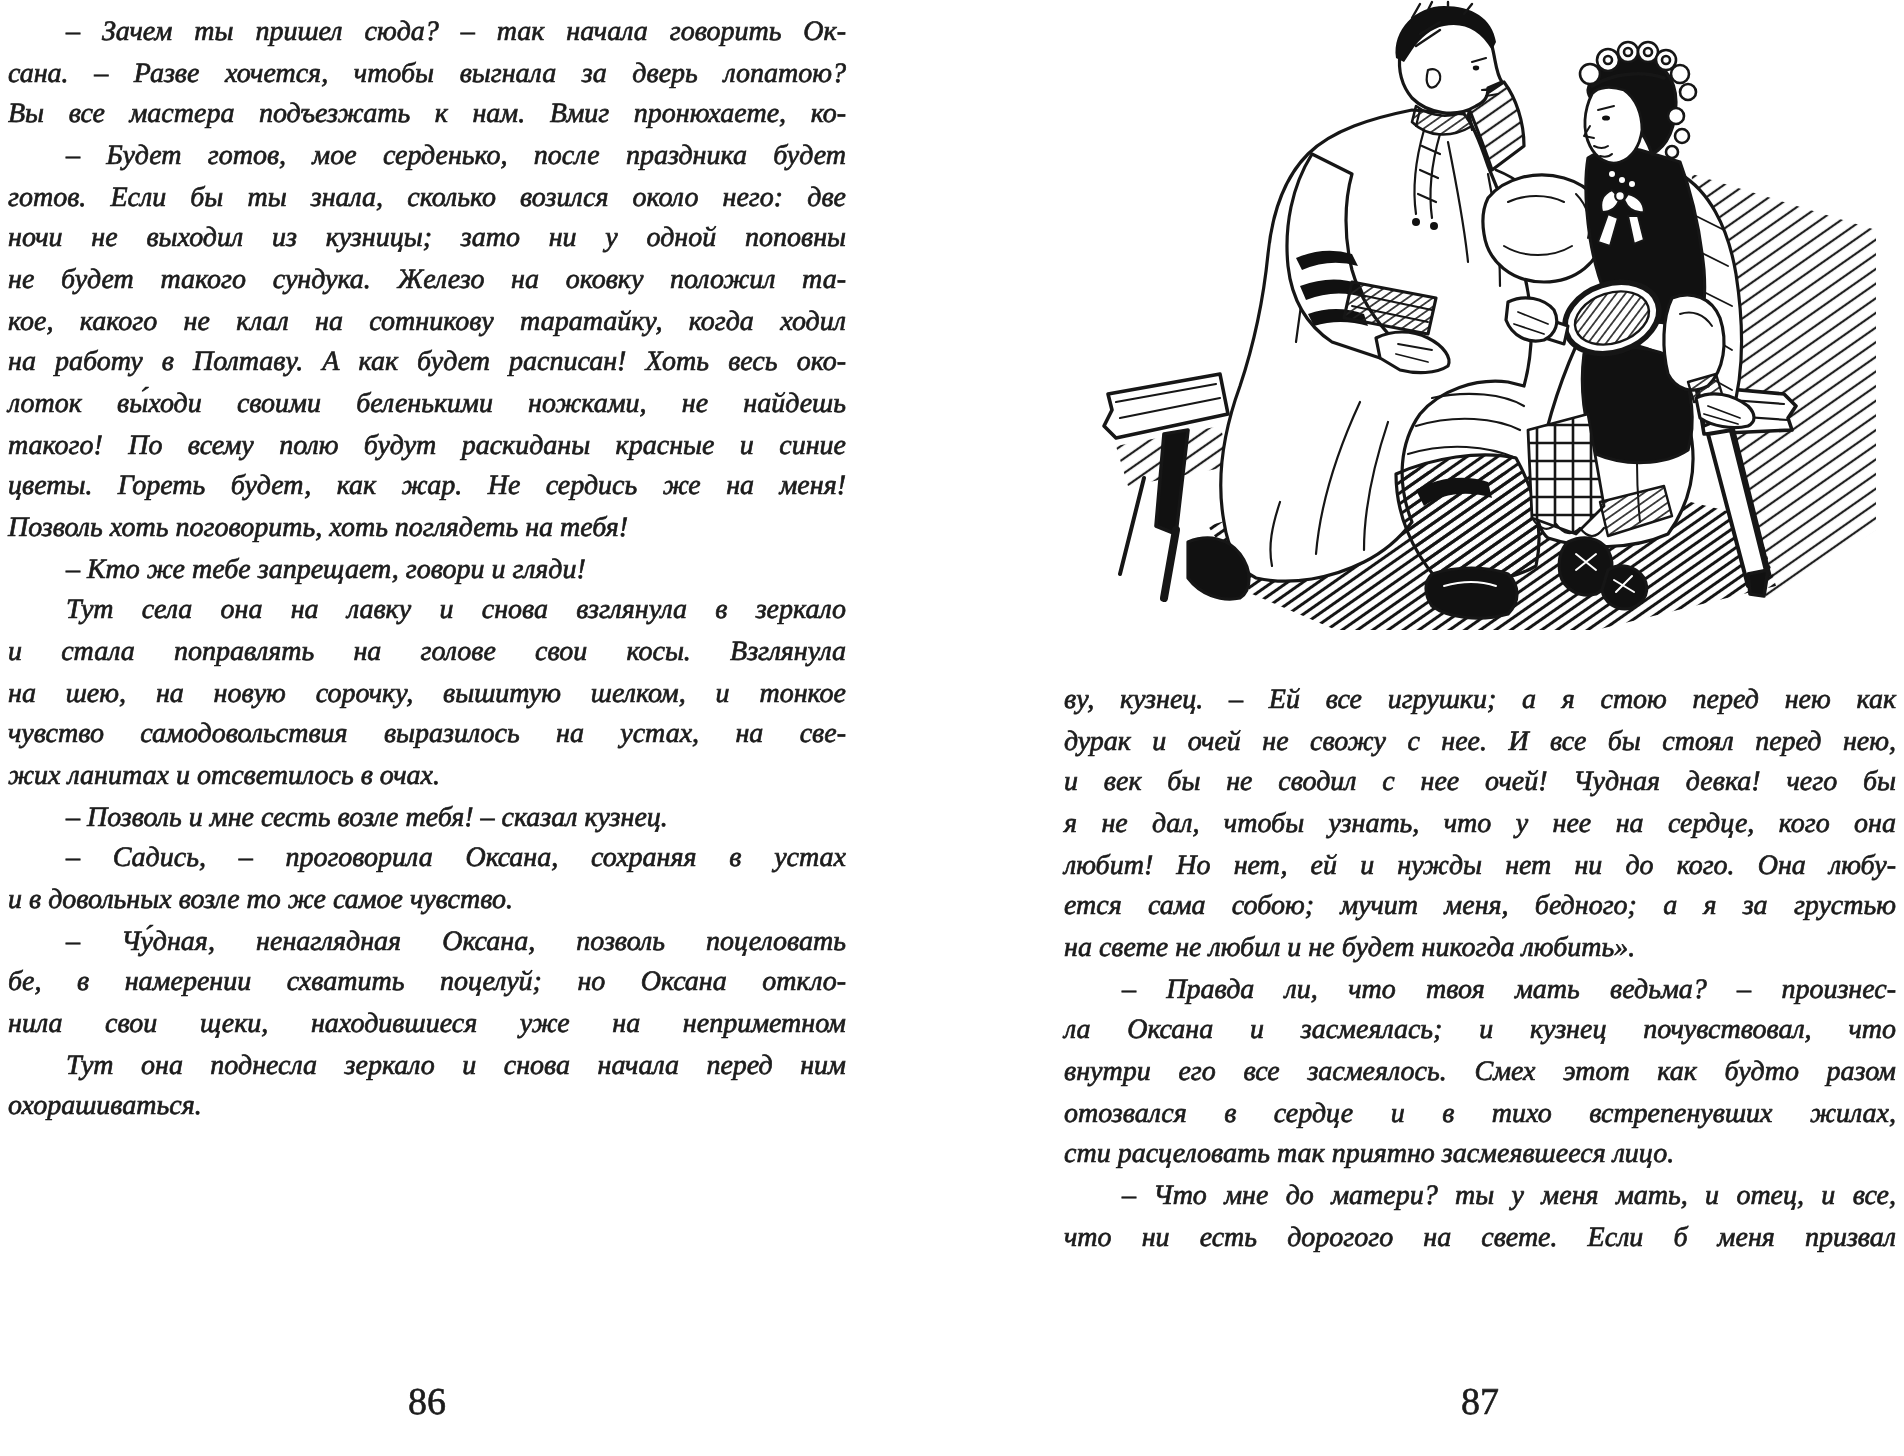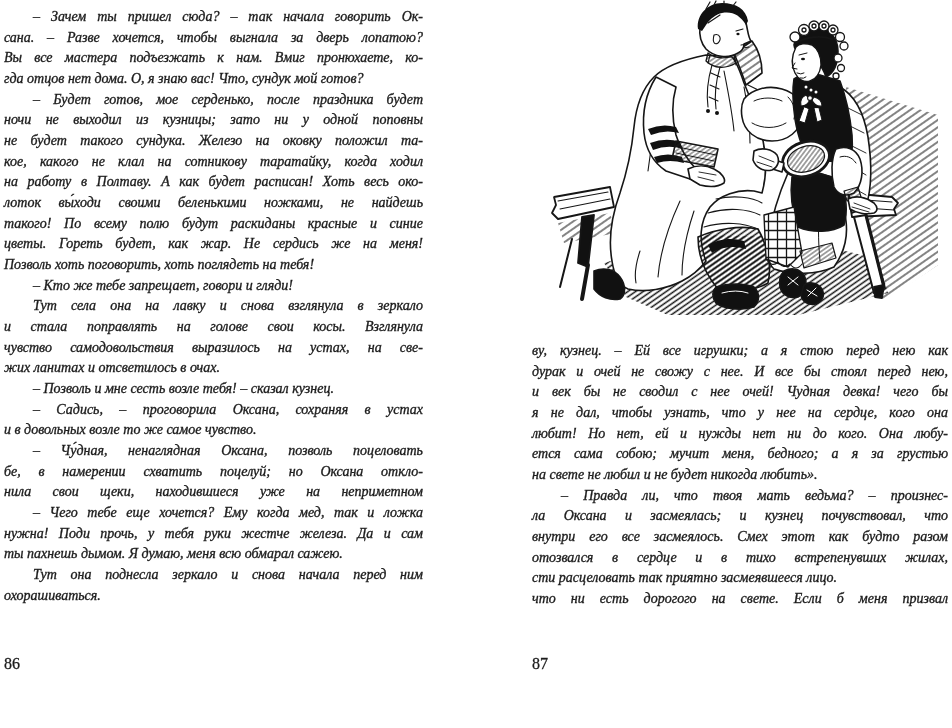--- a/index.html
+++ b/index.html
@@ -26,77 +26,73 @@
     height:20.68px;overflow:visible;white-space:nowrap;
     text-align:justify;
     text-align-last:justify;
     -moz-text-align-last:justify;
   }
   .line span{display:inline-block;width:100%;text-align:justify;text-align-last:justify;}
   .line.lastline, .line.lastline span{text-align-last:left;-moz-text-align-last:left;}
   .line.indent{padding-left:29px;}
   .line.indent span{width:calc(100% - 0px);}
   .pagenum{
-    position:absolute;top:655px;
-    font-size:16px;-webkit-text-stroke:0.3px #1c1c1c;
+    position:absolute;top:691px;text-align:center;
+    font-size:19px;-webkit-text-stroke:0.3px #1c1c1c;
   }
   .pn-left{left:4px;width:419px;}
   .pn-right{left:56px;width:416px;}
   .illustration{position:absolute;left:72px;top:0;width:402px;height:322px;margin:0;}
   .illustration svg{display:block;}
 </style>
 </head>
 <body>
 
 <div class="spread">
 
   <section class="page" id="page-left">
     <div class="textblock tb-left">
         <div class="para">
           <div class="line indent"><span>– Зачем ты пришел сюда? – так начала говорить Ок-</span></div>
           <div class="line"><span>сана. – Разве хочется, чтобы выгнала за дверь лопатою?</span></div>
           <div class="line"><span>Вы все мастера подъезжать к нам. Вмиг пронюхаете, ко-</span></div>
-          <div class="line lastline"><span>гда отцов нет дома. О, я знаю вас! Что, сундук мой готов?</span></div>
         </div>
         <div class="para">
           <div class="line indent"><span>– Будет готов, мое серденько, после праздника будет</span></div>
+          <div class="line"><span>готов. Если бы ты знала, сколько возился около него: две</span></div>
           <div class="line"><span>ночи не выходил из кузницы; зато ни у одной поповны</span></div>
           <div class="line"><span>не будет такого сундука. Железо на оковку положил та-</span></div>
           <div class="line"><span>кое, какого не клал на сотникову таратайку, когда ходил</span></div>
           <div class="line"><span>на работу в Полтаву. А как будет расписан! Хоть весь око-</span></div>
           <div class="line"><span>лоток вы́ходи своими беленькими ножками, не найдешь</span></div>
           <div class="line"><span>такого! По всему полю будут раскиданы красные и синие</span></div>
           <div class="line"><span>цветы. Гореть будет, как жар. Не сердись же на меня!</span></div>
           <div class="line lastline"><span>Позволь хоть поговорить, хоть поглядеть на тебя!</span></div>
         </div>
         <div class="para">
           <div class="line indent lastline"><span>– Кто же тебе запрещает, говори и гляди!</span></div>
         </div>
         <div class="para">
           <div class="line indent"><span>Тут села она на лавку и снова взглянула в зеркало</span></div>
           <div class="line"><span>и стала поправлять на голове свои косы. Взглянула</span></div>
+          <div class="line"><span>на шею, на новую сорочку, вышитую шелком, и тонкое</span></div>
           <div class="line"><span>чувство самодовольствия выразилось на устах, на све-</span></div>
           <div class="line lastline"><span>жих ланитах и отсветилось в очах.</span></div>
         </div>
         <div class="para">
           <div class="line indent lastline"><span>– Позволь и мне сесть возле тебя! – сказал кузнец.</span></div>
         </div>
         <div class="para">
           <div class="line indent"><span>– Садись, – проговорила Оксана, сохраняя в устах</span></div>
           <div class="line lastline"><span>и в довольных возле то же самое чувство.</span></div>
         </div>
         <div class="para">
           <div class="line indent"><span>– Чу́дная, ненаглядная Оксана, позволь поцеловать</span></div>
           <div class="line"><span>бе, в намерении схватить поцелуй; но Оксана откло-</span></div>
           <div class="line"><span>нила свои щеки, находившиеся уже на неприметном</span></div>
-        </div>
-        <div class="para">
-          <div class="line indent"><span>– Чего тебе еще хочется? Ему когда мед, так и ложка</span></div>
-          <div class="line"><span>нужна! Поди прочь, у тебя руки жестче железа. Да и сам</span></div>
-          <div class="line lastline"><span>ты пахнешь дымом. Я думаю, меня всю обмарал сажею.</span></div>
         </div>
         <div class="para">
           <div class="line indent"><span>Тут она поднесла зеркало и снова начала перед ним</span></div>
           <div class="line lastline"><span>охорашиваться.</span></div>
         </div>
       </div>
     <div class="pagenum pn-left">86</div>
   </section>
 
   <section class="page" id="page-right">
@@ -260,19 +256,20 @@
           <div class="line lastline"><span>на свете не любил и не будет никогда любить».</span></div>
         </div>
         <div class="para">
           <div class="line indent"><span>– Правда ли, что твоя мать ведьма? – произнес-</span></div>
           <div class="line"><span>ла Оксана и засмеялась; и кузнец почувствовал, что</span></div>
           <div class="line"><span>внутри его все засмеялось. Смех этот как будто разом</span></div>
           <div class="line"><span>отозвался в сердце и в тихо встрепенувших жилах,</span></div>
           <div class="line lastline"><span>сти расцеловать так приятно засмеявшееся лицо.</span></div>
         </div>
         <div class="para">
+          <div class="line indent"><span>– Что мне до матери? ты у меня мать, и отец, и все,</span></div>
           <div class="line"><span>что ни есть дорогого на свете. Если б меня призвал</span></div>
         </div>
       </div>
     <div class="pagenum pn-right">87</div>
   </section>
 
 </div>
 
 </body></html>

